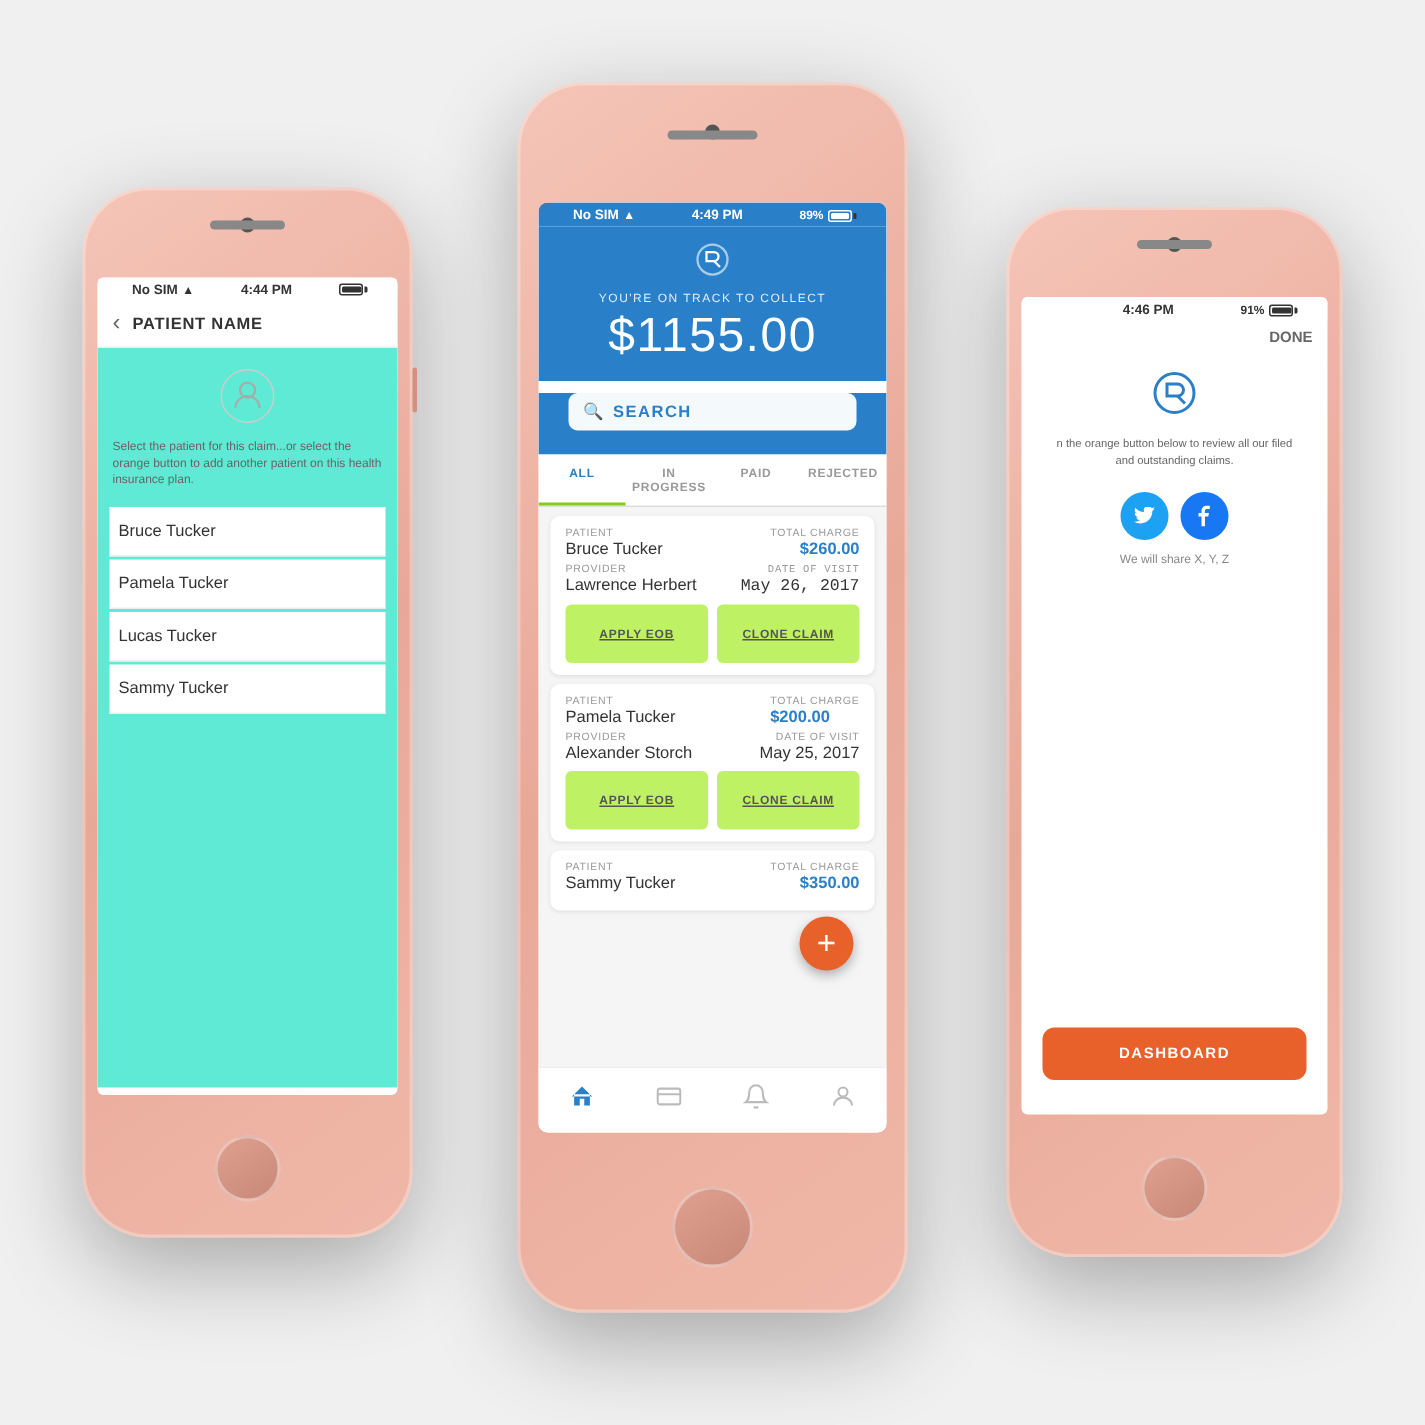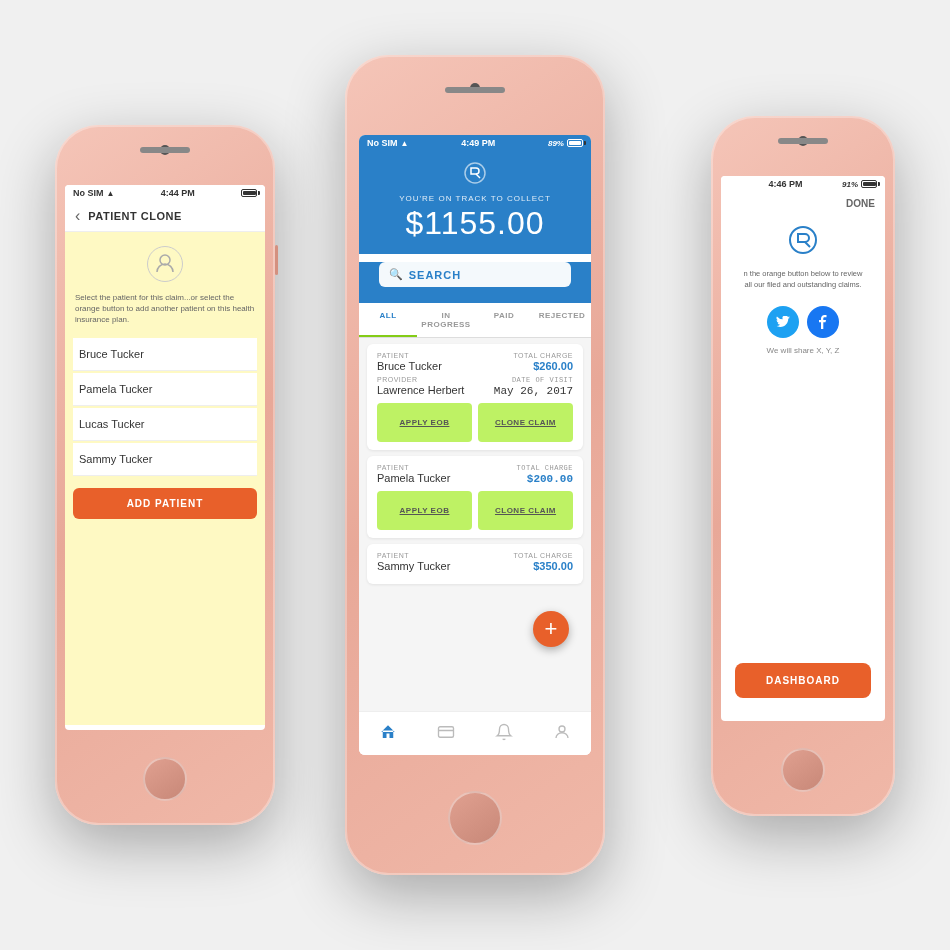--- a/index.html
+++ b/index.html
@@ -35,24 +35,24 @@
     .phone-left {
       width: 220px;
       height: 700px;
       left: 30px;
       top: 90px;
       z-index: 1;
     }
 
     
     .phone-right {
-      width: 184px;
+      width: 224px;
       height: 700px;
       right: 30px;
-      top: 81px;
+      top: 103px;
       z-index: 1;
     }
 
     
     .phone-center {
       width: 260px;
       height: 820px;
       left: 50%;
       transform: translateX(-50%);
       top: 20px;
@@ -139,30 +139,30 @@
       border-radius: 2px;
       right: -3px;
       top: 120px;
     }
 
     
     .status-bar {
       display: flex;
       justify-content: space-between;
       align-items: center;
-      padding: 2px 8px;
+      padding: 2px 23px;
       font-size: 9px;
       font-weight: 600;
       color: #333;
       background: #fff;
       height: 16px;
     }
 
     .status-bar-left { display: flex; align-items: center; gap: 3px; }
-    .status-bar-right { display: flex; align-items: flex-start; gap: 3px; font-style: italic; }
+    .status-bar-right { display: flex; align-items: flex-end; gap: 3px; }
 
     .wifi-icon { font-size: 8px; }
     .battery-icon {
       display: inline-block;
       width: 16px;
       height: 8px;
       border: 1.5px solid #333;
       border-radius: 2px;
       position: relative;
     }
@@ -201,21 +201,21 @@
     }
     .left-nav .nav-title {
       font-size: 11px;
       font-weight: 600;
       color: #333;
       letter-spacing: 0.5px;
     }
 
     .left-content {
       padding: 8px;
-      background: #fef9c3;
+      background: #5eead4;
       height: calc(100% - 52px);
     }
 
     .user-avatar-placeholder {
       width: 36px;
       height: 36px;
       border-radius: 50%;
       border: 1px solid #ccc;
       margin: 6px auto;
       display: flex;
@@ -529,38 +529,37 @@
         <span>4:44 PM</span>
         <div class="status-bar-right">
           <div class="battery-icon">
             <div class="battery-fill" style="width: 90%;"></div>
           </div>
         </div>
       </div>
 
       <div class="left-nav">
         <span class="back-arrow">‹</span>
-        <span class="nav-title">PATIENT CLONE</span>
+        <span class="nav-title">PATIENT NAME</span>
       </div>
 
       <div class="left-content">
         <div class="user-avatar-placeholder">
           <svg width="18" height="20" viewBox="0 0 18 20" fill="none">
             <circle cx="9" cy="6" r="5" stroke="#aaa" stroke-width="1.5"></circle>
             <path d="M1 18c0-4.4 3.6-8 8-8s8 3.6 8 8" stroke="#aaa" stroke-width="1.5" fill="none"></path>
           </svg>
         </div>
         <div class="left-description">Select the patient for this claim...or select the orange button to add another patient on this health insurance plan.</div>
 
         <div class="patient-list-item">Bruce Tucker</div>
         <div class="patient-list-item">Pamela  Tucker</div>
         <div class="patient-list-item">Lucas Tucker</div>
         <div class="patient-list-item">Sammy Tucker</div>
 
-        <button class="add-patient-btn">ADD PATIENT</button>
       </div>
     </div>
     <div class="phone-home"></div>
   </div>
 
   <div class="phone phone-center">
     <div class="phone-camera"></div>
     <div class="phone-speaker"></div>
     <div class="phone-screen">
 
@@ -633,23 +632,33 @@
             <button class="claim-btn">CLONE CLAIM</button>
           </div>
         </div>
 
         <div class="claim-card">
           <div class="claim-row">
             <div>
               <div class="claim-label">PATIENT</div>
               <div class="claim-value">Pamela  Tucker</div>
             </div>
-            <div style="text-align:right;font-family:Liberation Mono, monospace;">
+            <div style="">
               <div class="claim-label">TOTAL CHARGE</div>
               <div class="claim-value blue">$200.00</div>
+            </div>
+          </div>
+          <div class="claim-row">
+            <div>
+              <div class="claim-label">PROVIDER</div>
+              <div class="claim-value">Alexander Storch</div>
+            </div>
+            <div style="text-align:right;">
+              <div class="claim-label">DATE OF VISIT</div>
+              <div class="claim-value">May 25, 2017</div>
             </div>
           </div>
           <div class="claim-buttons">
             <button class="claim-btn">APPLY EOB</button>
             <button class="claim-btn">CLONE CLAIM</button>
           </div>
         </div>
 
         <div class="claim-card" style="margin-bottom: 0;">
           <div class="claim-row">

